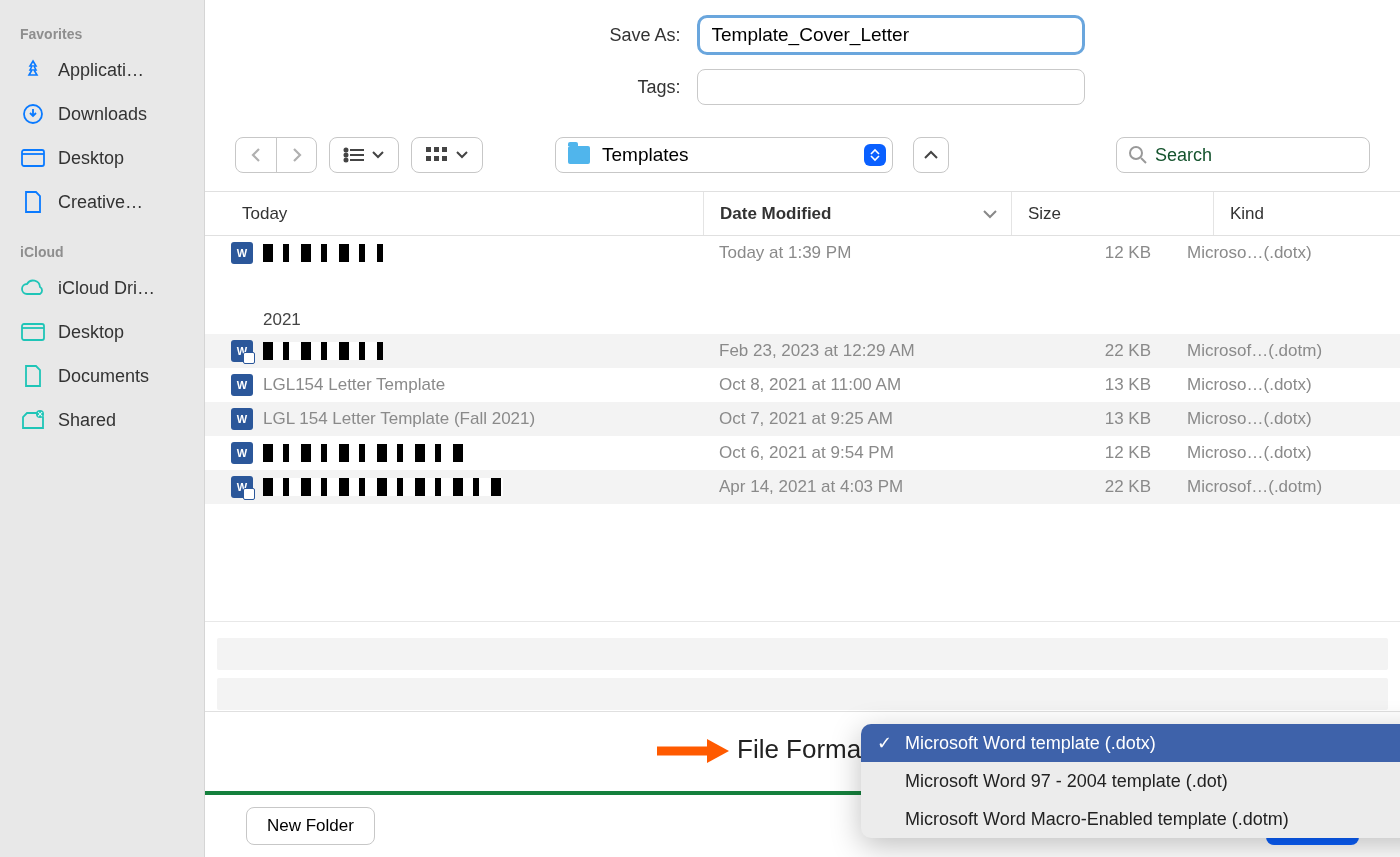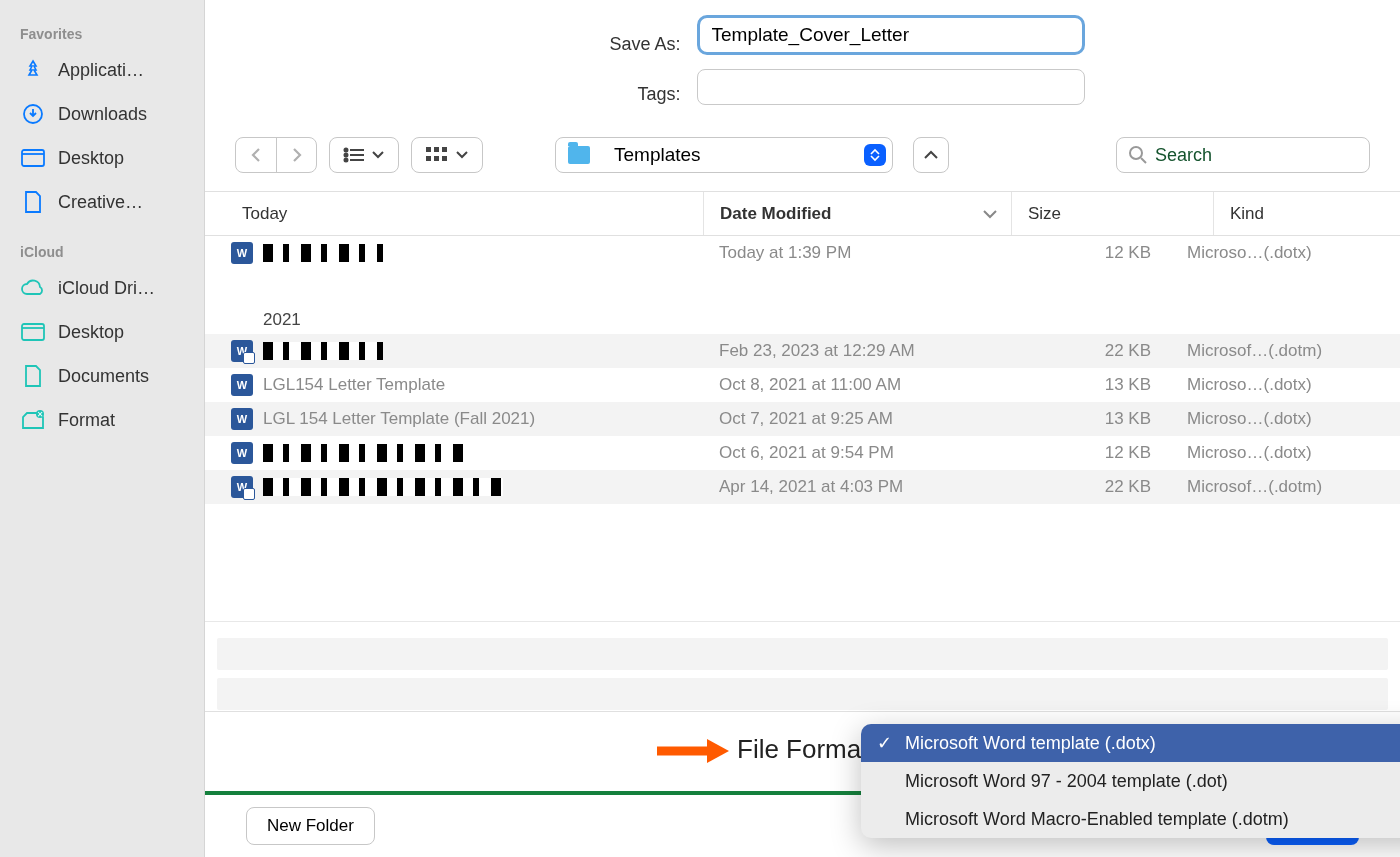--- a/index.html
+++ b/index.html
@@ -3,30 +3,30 @@
 <meta charset="utf-8">
 <style>
 * { box-sizing: border-box; margin: 0; padding: 0; font-family: -apple-system, BlinkMacSystemFont, "Segoe UI", Helvetica, Arial, sans-serif; }
 body { width: 1400px; height: 857px; background: #fff; overflow: hidden; display: flex; }
 .sidebar { width: 205px; background: #e8e8e8; padding: 18px 9px 0 0; border-right: 1px solid #d5d5d5; }
 .sb-section { font-size: 14px; font-weight: 600; color: #8e8e8e; padding: 8px 20px 6px; }
 .sb-item { display: flex; align-items: center; gap: 12px; padding: 9px 20px; font-size: 18px; color: #333; cursor: default; }
 .sb-item .icon { width: 26px; height: 26px; display: flex; align-items: center; justify-content: center; color: #0a7aff; }
 .main { flex: 1; display: flex; flex-direction: column; position: relative; }
 .top-form { padding: 15px 40px 10px; }
-.form-row { display: flex; align-items: flex-end; justify-content: center; gap: 16px; margin-bottom: 14px; }
+.form-row { display: flex; align-items: center; justify-content: center; gap: 16px; margin-bottom: 14px; }
 .form-row label { width: 160px; text-align: right; font-size: 18px; color: #333; }
 .text-input { width: 388px; height: 40px; border: 3px solid #6aa6dd; border-radius: 10px; padding: 0 12px; font-size: 19px; outline: none; }
 .tags-input { width: 388px; height: 36px; border: 1px solid #c9c9c9; border-radius: 8px; background: #fff; }
 .toolbar { display: flex; align-items: center; padding: 8px 30px 18px; gap: 12px; border-bottom: 1px solid #e0e0e0; }
 .nav-btns { border: 1px solid #c7c7c7; border-radius: 8px; display: flex; height: 36px; }
 .nav-btn { width: 40px; display:flex; align-items:center; justify-content:center; color:#b0b0b0; }
 .nav-btn + .nav-btn { border-left:1px solid #c7c7c7; }
 .view-btn { height:36px; border:1px solid #c7c7c7; border-radius:8px; padding:0 14px; display:flex; align-items:center; gap:8px; font-size:18px; color:#444; }
-.loc-select { flex:0 0 338px; height:36px; border:1px solid #c7c7c7; border-radius:8px; display:flex; align-items:center; padding:0 6px 0 12px; gap:24px; margin-left:60px; }
+.loc-select { flex:0 0 338px; height:36px; border:1px solid #c7c7c7; border-radius:8px; display:flex; align-items:center; padding:0 6px 0 12px; gap:12px; margin-left:60px; }
 .folder-icon { width:22px; height:18px; background:#50b5ec; border-radius:2px; position:relative; }
 .folder-icon::before { content:''; position:absolute; top:-4px; left:0; width:10px; height:4px; background:#50b5ec; border-radius:2px 2px 0 0;}
 .loc-select span.lbl { flex:1; font-size:19px; }
 .updown { width:22px; height:22px; background:#0a60ff; border-radius:6px; display:flex; flex-direction:column; justify-content:center; align-items:center; }
 .updown svg { display:block; }
 .expand-btn { width:36px; height:36px; border:1px solid #c7c7c7; border-radius:8px; display:flex; align-items:center; justify-content:center; margin-left:8px;}
 .search-box { margin-left:auto; width:254px; height:36px; border:1px solid #c7c7c7; border-radius:8px; display:flex; align-items:center; padding:0 12px; gap:8px; color:#14532d;}
 .list-header { display:flex; height:44px; align-items:center; border-bottom:1px solid #e0e0e0; font-size:17px; color:#333;}
 .col-name { flex:0 0 498px; padding-left:37px; font-weight:400;}
 .col-date { flex:0 0 308px; padding-left:16px; font-weight:600; border-left:1px solid #e4e4e4; height:100%; display:flex; align-items:center; position:relative;}
@@ -124,21 +124,21 @@
     <span>Documents</span>
   </div>
   <div class="sb-item">
     <span class="icon" style="color:#1fc5b7;">
         <svg width="24" height="20">
           <path d="M2 7v11h20V7l-4-4H6z" fill="none" stroke="#1fc5b7" stroke-width="1.8"></path>
           <circle cx="19" cy="4" r="4" fill="#1fc5b7"></circle>
           <text x="19" y="7" text-anchor="middle" font-size="8" fill="#fff">✕</text>
         </svg>
       </span>
-    <span>Format</span>
+    <span>Shared</span>
   </div>
 </div>
 
 <div class="main">
   <div class="top-form">
     <div class="form-row">
       <label>Save As:</label>
       <input class="text-input" value="Template_Cover_Letter" style="">
     </div>
     <div class="form-row">

